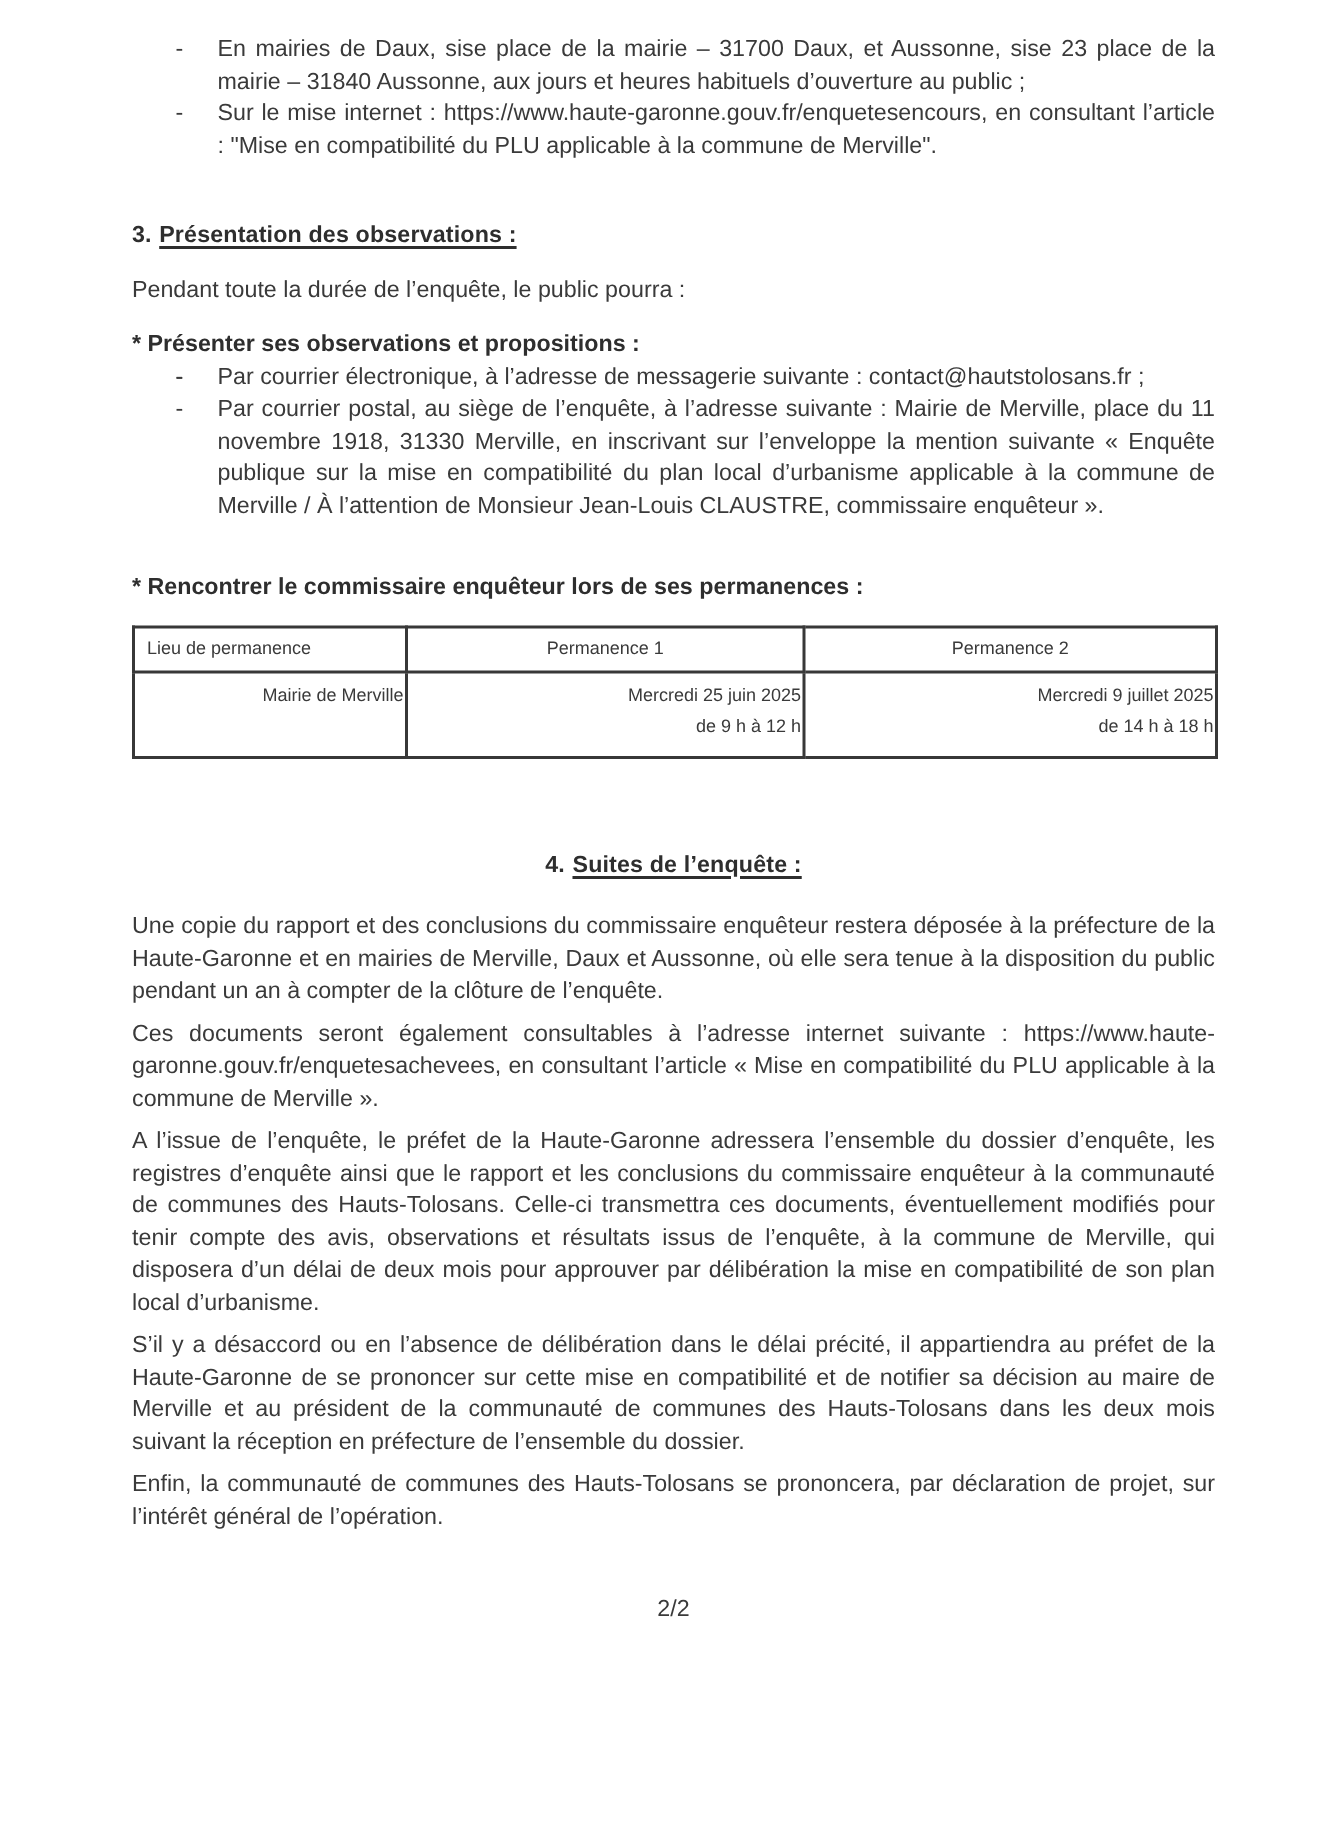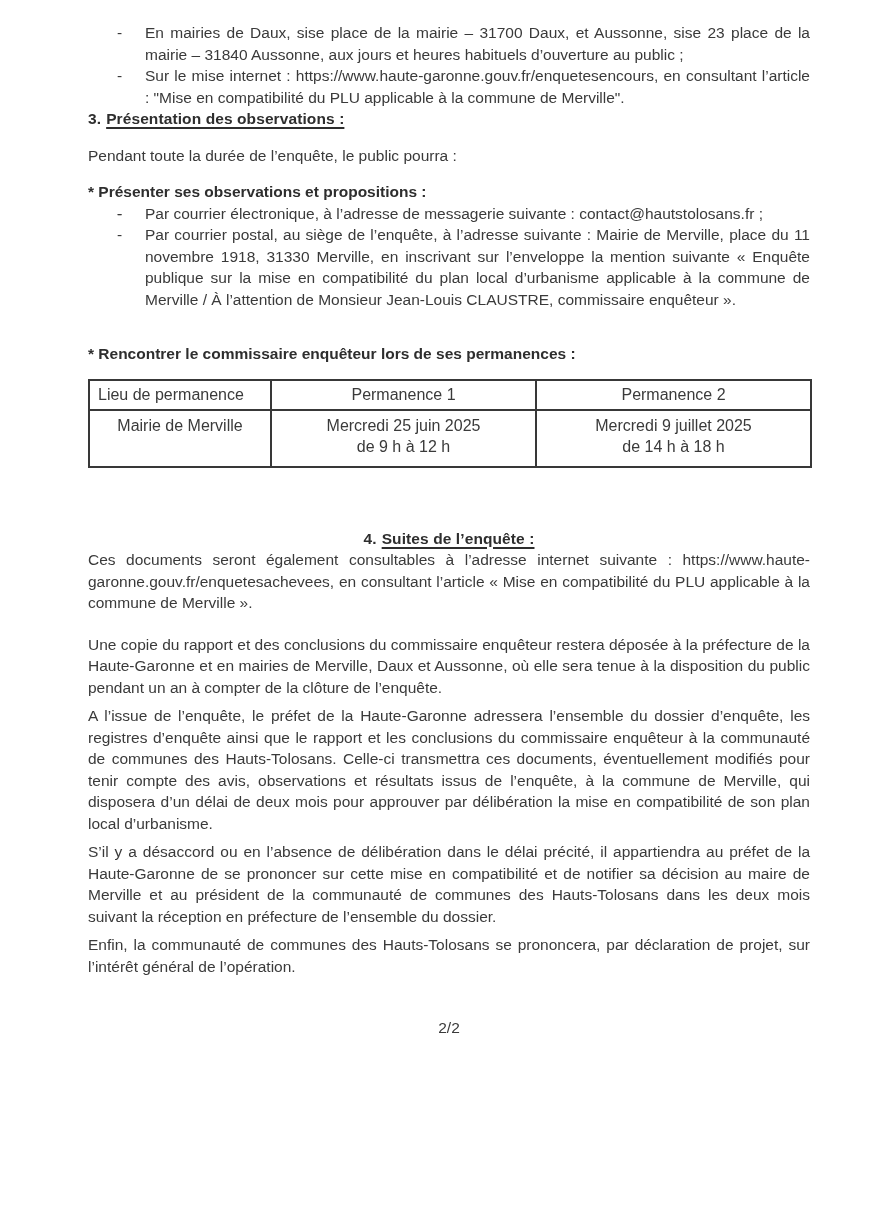--- a/index.html
+++ b/index.html
@@ -54,58 +54,58 @@
     text-decoration: underline;
     text-underline-offset: 3px;
     text-decoration-thickness: 1.5px;
   }
   .sub-heading {
     font-weight: bold;
     color: #2e2e2e;
   }
 
   
-  .mt-s3-heading   { }
+  .mt-s3-heading   { margin-top: 38px; }
   .mt-intro        { margin-top: 15px; }
   .mt-sub1         { margin-top: 15px; }
   .mt-sub2         { margin-top: 33px; }
   .mt-table        { margin-top: 14px; }
   .mt-s4-heading   { margin-top: 60px; text-align: center; }
   .mt-p1           { margin-top: 20px; }
   .para            { margin-bottom: 7px; }
 
   
   table.permanences {
     border-collapse: collapse;
     width: 722px;
     table-layout: fixed;
     color: #3a3a3a;
   }
   table.permanences th,
   table.permanences td {
     border: 2px solid #383838;
     font-weight: normal;
-    font-size: 16px;
+    font-size: 12px;
     line-height: 21px;
   }
   table.permanences col.c1 { width: 182px; }
   table.permanences col.c2 { width: 265px; }
   table.permanences col.c3 { width: 275px; }
   table.permanences thead th {
     height: 26px;
     text-align: center;
     vertical-align: middle;
   }
   table.permanences thead th.first {
     text-align: left;
     padding-left: 8px;
   }
   table.permanences tbody td {
     height: 50px;
-    text-align: center;
+    text-align: right;
     vertical-align: top;
     padding-top: 4px;
   }
   .cell-line { display: block; }
 
   .page-number {
     margin-top: 40px;
     text-align: center;
     width: 722px;
   }
@@ -171,21 +171,21 @@
         <td>
           <span class="cell-line">Mercredi 9 juillet 2025</span>
           <span class="cell-line">de 14 h à 18 h</span>
         </td>
       </tr>
     </tbody>
   </table>
 
   <p class="section-heading mt-s4-heading"><span class="num">4.</span><span class="u">Suites de l’enquête :</span></p>
 
+  <p class="justify para mt-p1">Une copie du rapport et des conclusions du commissaire enquêteur restera déposée à la préfecture de la Haute-Garonne et en mairies de Merville, Daux et Aussonne, où elle sera tenue à la disposition du public pendant un an à compter de la clôture de l’enquête.</p>
   <p class="justify para">Ces documents seront également consultables à l’adresse internet suivante :  https://www.haute-garonne.gouv.fr/enquetesachevees, en consultant l’article « Mise en compatibilité du PLU applicable à la commune de Merville ».</p>
-  <p class="justify para mt-p1">Une copie du rapport et des conclusions du commissaire enquêteur restera déposée à la préfecture de la Haute-Garonne et en mairies de Merville, Daux et Aussonne, où elle sera tenue à la disposition du public pendant un an à compter de la clôture de l’enquête.</p>
   <p class="justify para">A l’issue de l’enquête, le préfet de la Haute-Garonne adressera l’ensemble du dossier d’enquête, les registres d’enquête ainsi que le rapport et les conclusions du commissaire enquêteur à la communauté de communes des Hauts-Tolosans. Celle-ci transmettra ces documents, éventuellement modifiés pour tenir compte des avis, observations et résultats issus de l’enquête, à la commune de Merville, qui disposera d’un délai de deux mois pour approuver par délibération la mise en compatibilité de son plan local d’urbanisme.</p>
   <p class="justify para">S’il y a désaccord ou en l’absence de délibération dans le délai précité, il appartiendra au préfet de la Haute-Garonne de se prononcer sur cette mise en compatibilité et de notifier sa décision au maire de Merville et au président de la communauté de communes des Hauts-Tolosans dans les deux mois suivant la réception en préfecture de l’ensemble du dossier.</p>
   <p class="justify para">Enfin, la communauté de communes des Hauts-Tolosans se prononcera, par déclaration de projet, sur l’intérêt général de l’opération.</p>
 
   <div class="page-number">2/2</div>
 
 </div>
 
 </body></html>

